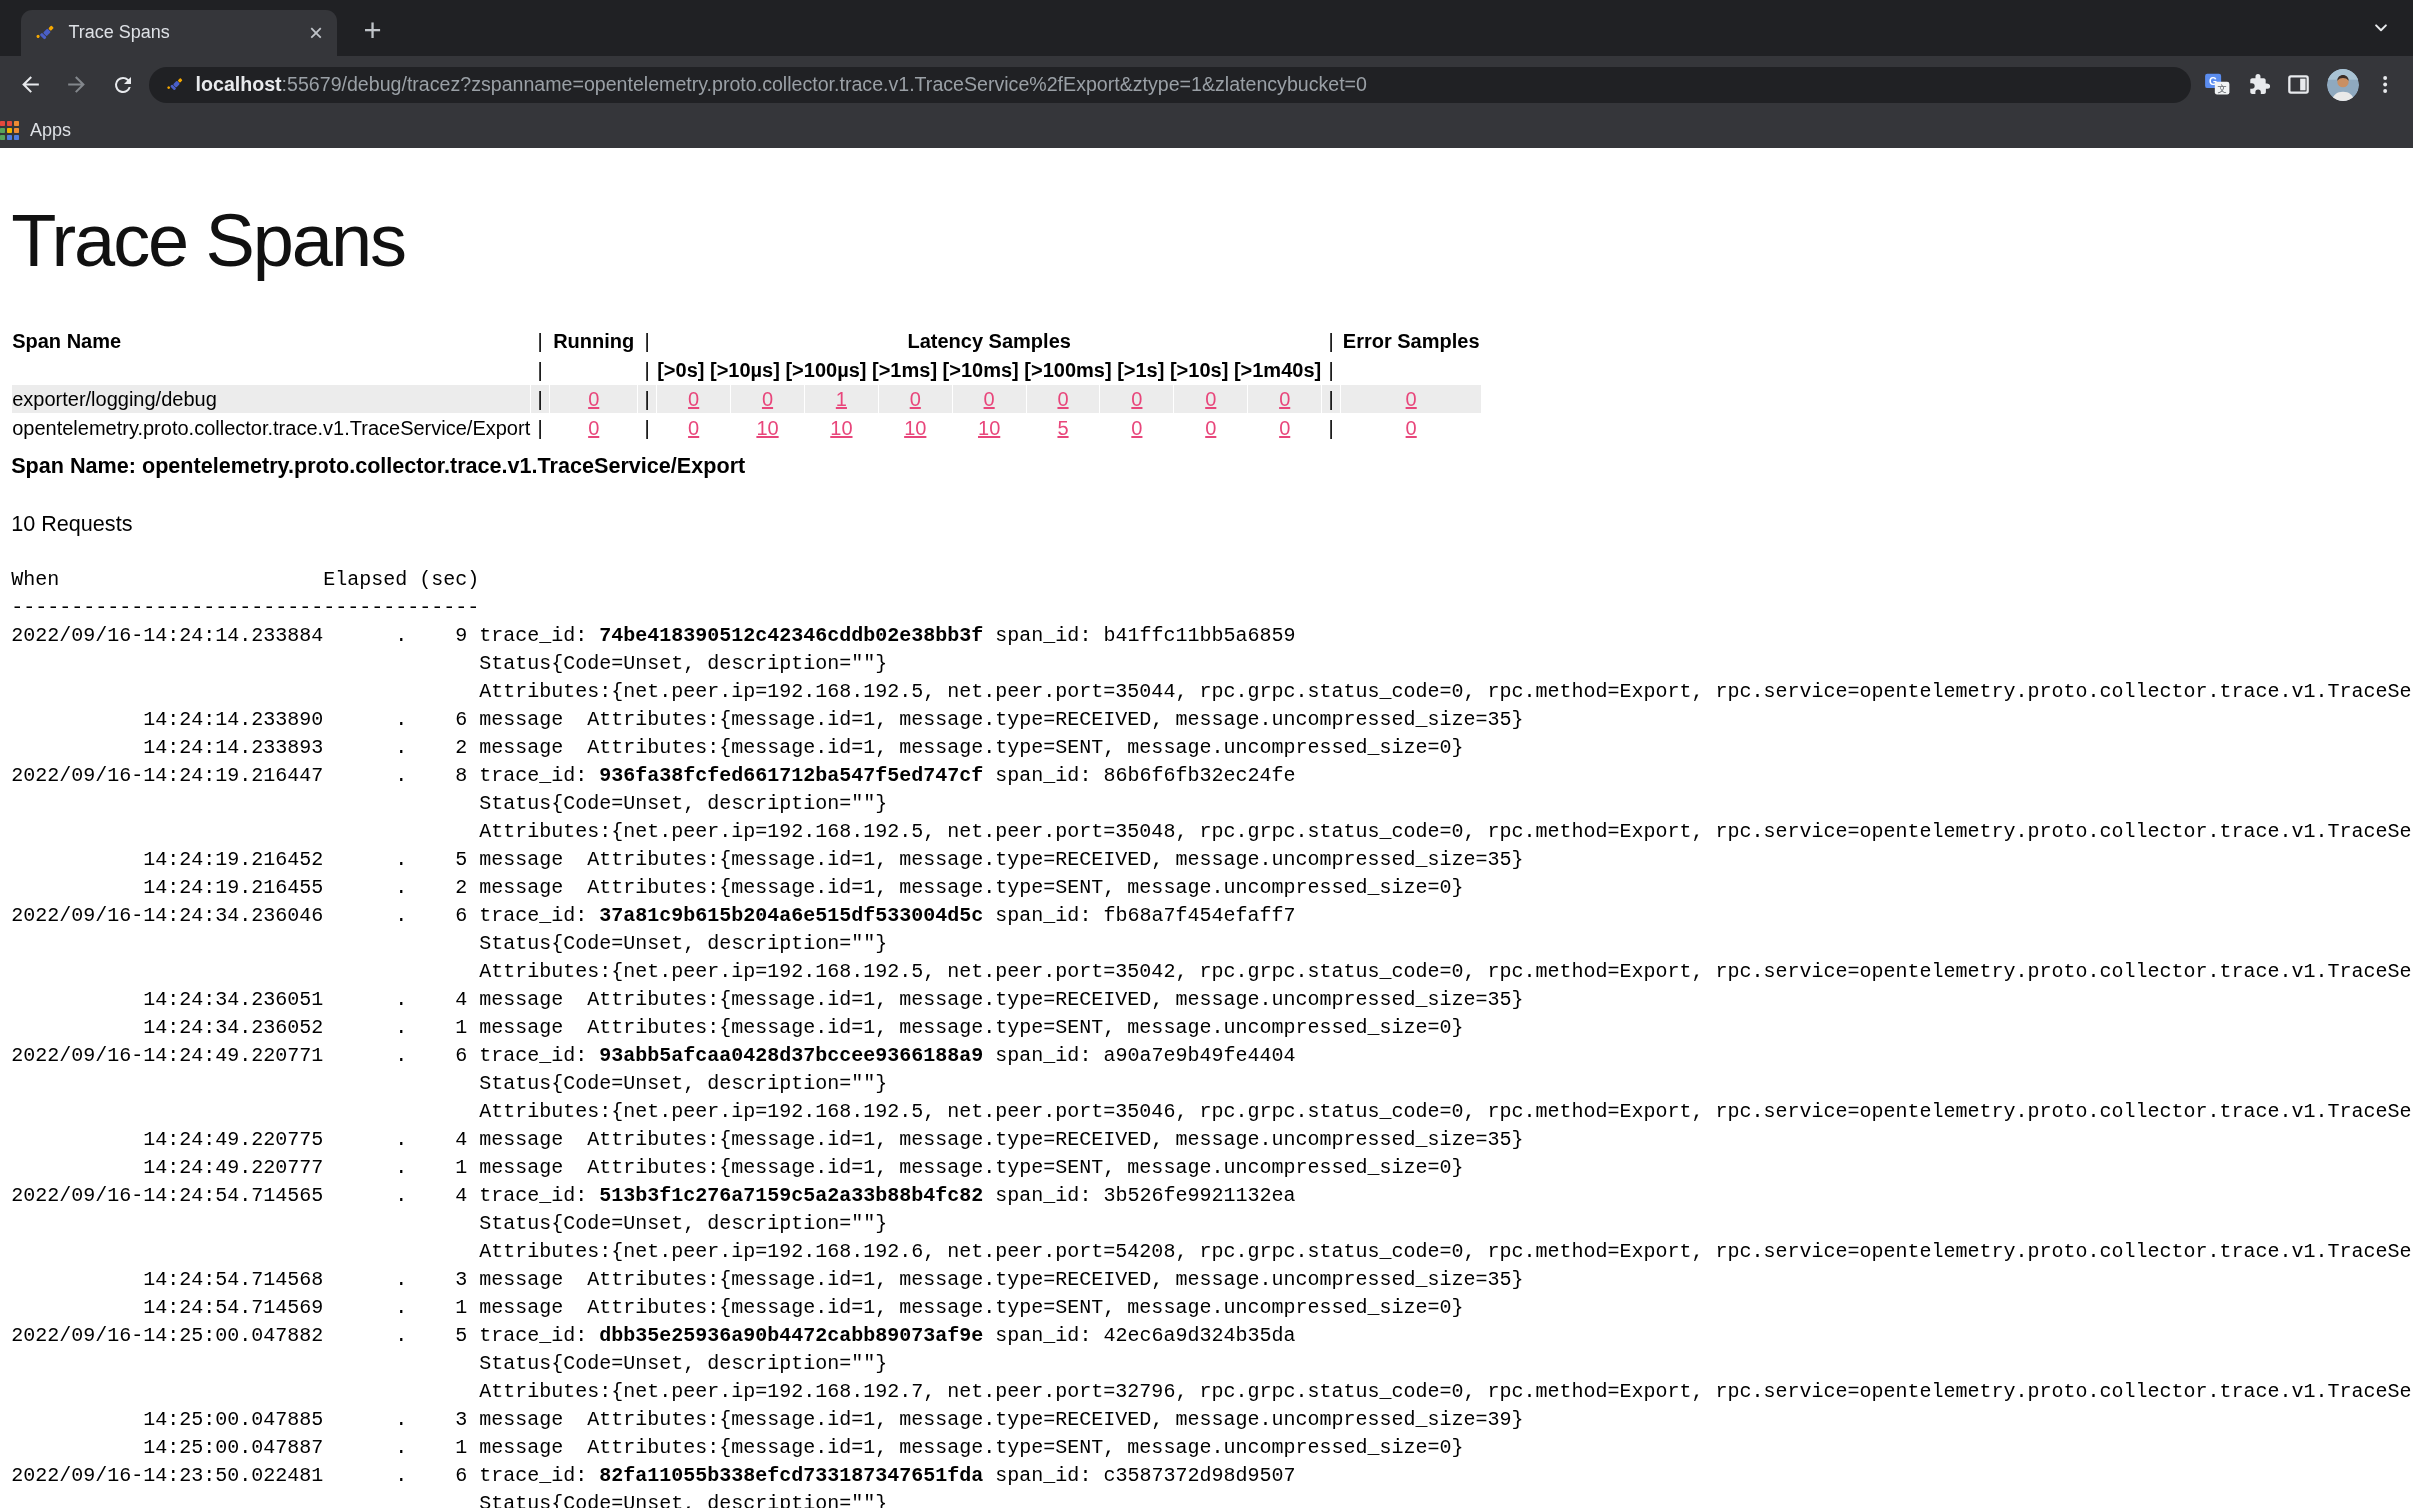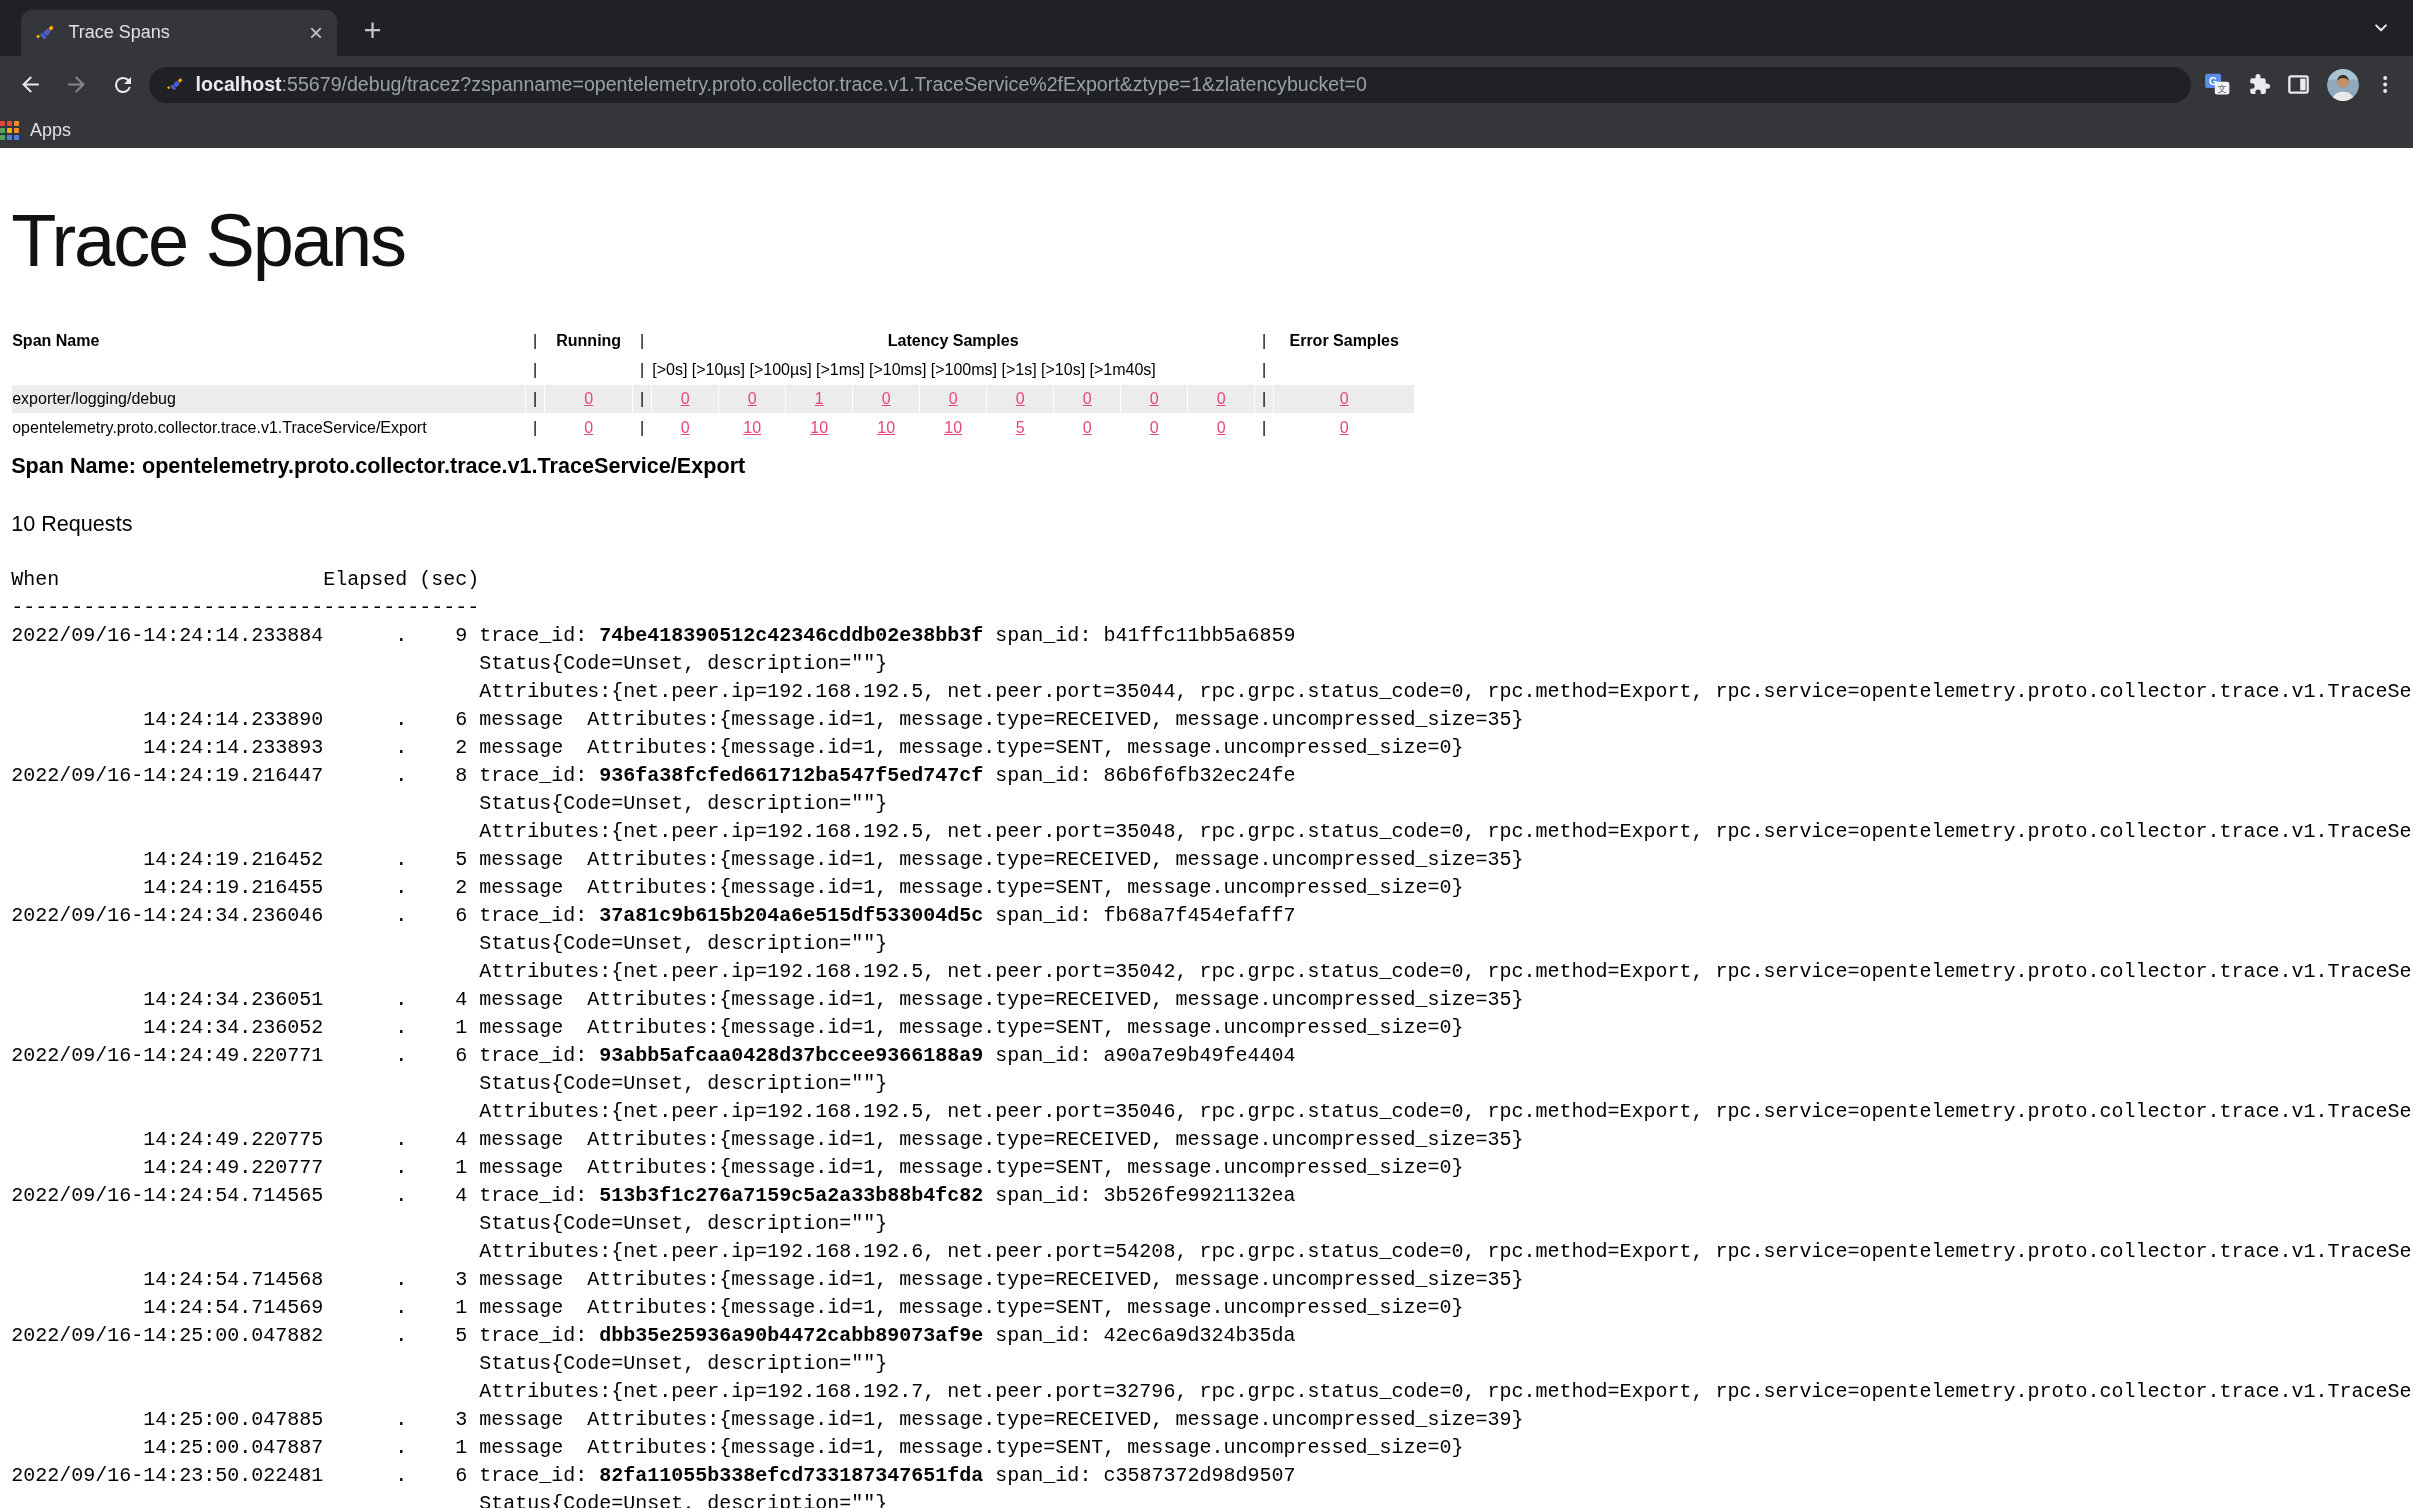--- a/index.html
+++ b/index.html
@@ -30,29 +30,29 @@
   .url-rest{color:#9aa0a6;font-size:19.6px;}
   .tool-icons{display:flex;align-items:center;gap:15.4px;padding:0 5.6px;flex:none;}
   .avatar{width:32px;height:32px;border-radius:50%;overflow:hidden;flex:none;}
   .bookmarks{height:35px;background:#35363a;display:flex;align-items:center;gap:11.2px;padding:0 0;}
   .apps-label{color:#dee1e6;font-size:18px;}
   .apps-grid{display:grid;grid-template-columns:repeat(3,4.9px);grid-template-rows:repeat(3,4.9px);gap:2.1px;}
   .apps-grid i{border-radius:0.7px;}
   
   .page{background:#fff;color:#000;padding:0 0 0 11.2px;}
   h1.pagetitle{font-size:74px;font-weight:400;letter-spacing:-2.1px;margin:50px 0 0 0;line-height:1.15;color:#111;}
-  table.summary{border-collapse:separate;border-spacing:1.4px;margin-top:43px;font-size:16px;color:#000;}
+  table.summary{border-collapse:separate;border-spacing:1.4px;margin-top:43px;font-size:20px;color:#000;}
   table.summary td{height:28px;padding:0;vertical-align:middle;}
   td.c-name{min-width:513px;text-align:left;white-space:nowrap;}
   td.c-pipe{width:18px;text-align:center;}
   td.c-run{width:87px;text-align:center;}
   td.c-bucket{width:66px;text-align:center;}
   td.c-err{width:140px;text-align:center;}
   td.hdr{font-weight:700;}
-  td.buckets-cell{text-align:left;font-weight:400;white-space:nowrap;padding-left:4.2px;}
+  td.buckets-cell{text-align:left;font-weight:700;white-space:nowrap;padding-left:4.2px;}
   tr.shaded td{background:#ececec;}
   a.smp{color:var(--link);text-decoration:underline;cursor:pointer;}
   .span-heading{font-size:21.6px;font-weight:700;margin:9.8px 0 0 0;}
   .requests{font-size:21.6px;margin:32px 0 16px 0;}
   pre.log{
     font-family:"Liberation Mono","DejaVu Sans Mono",monospace;
     font-size:20px;line-height:28px;margin:29px 0 0 0;white-space:pre;
   }
   pre.log b{font-weight:700;}
 </style>

